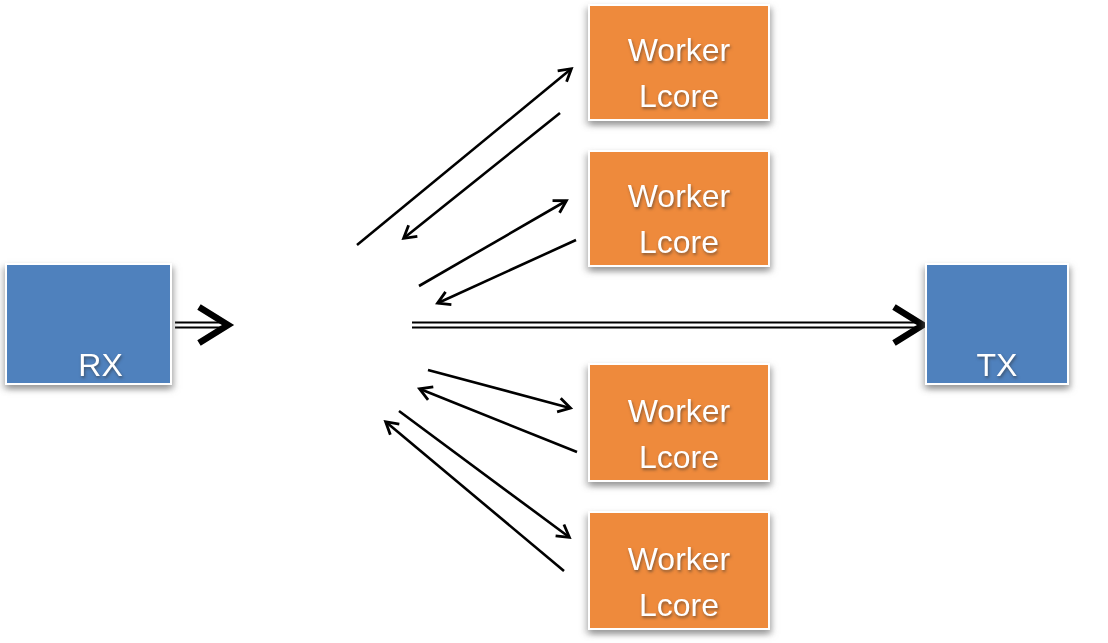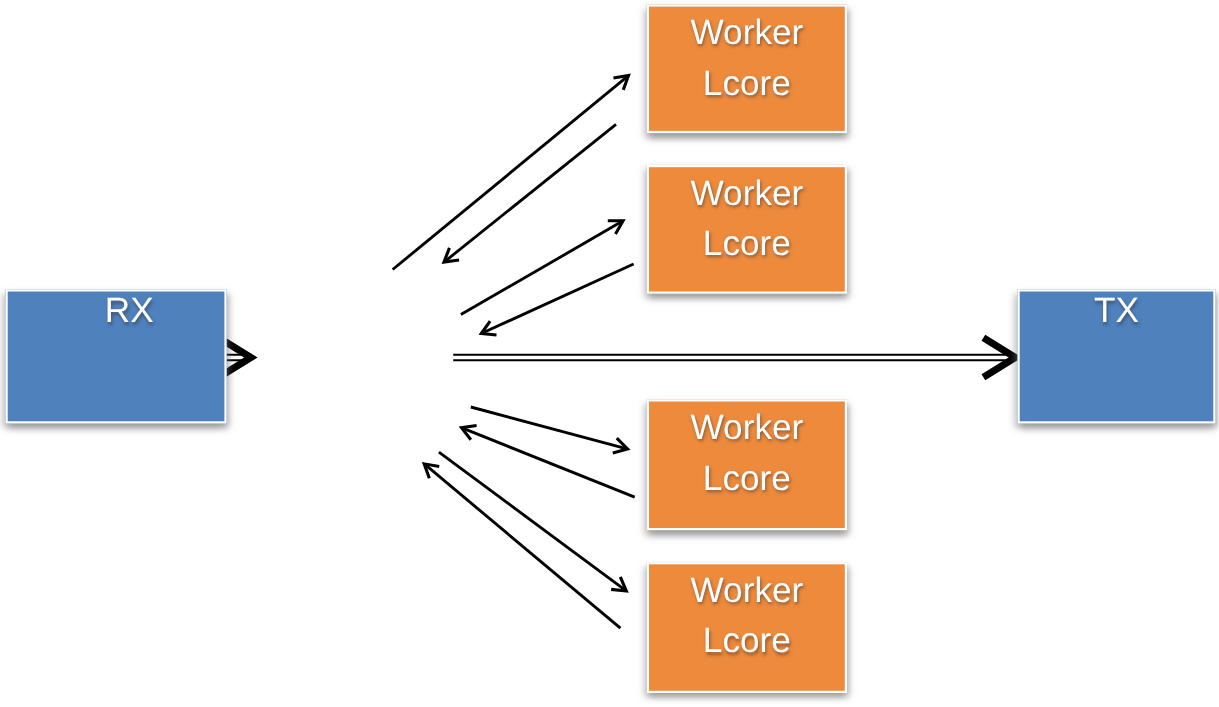--- a/index.html
+++ b/index.html
@@ -8,21 +8,21 @@
     width:1108px;height:643px;
     background:#ffffff;
     font-family:"Liberation Sans", sans-serif;
     overflow:hidden;
   }
   .arrow-layer{position:absolute;left:0;top:0;width:1108px;height:643px;}
   .node{
     position:absolute;
     box-sizing:border-box;
     display:flex;flex-direction:column;
-    align-items:center;justify-content:flex-start;
+    align-items:center;justify-content:flex-end;
     color:#ffffff;
     font-size:32px;
     line-height:1.1;
     border:2px solid #ffffff;
     box-shadow:2px 4px 6px rgba(110,110,110,.55), -3px 4px 6px rgba(130,130,130,.38);
     text-shadow:1px 2px 3px rgba(50,50,50,.55);
   }
   .node.blue{background:var(--node-blue,#4F81BD);}
   .node.orange{background:var(--node-orange,#EE8A3C);}
   .worker span{line-height:46px;}
@@ -58,26 +58,26 @@
     <line x1="419" y1="286" x2="566" y2="201" stroke="#000000" stroke-width="2.6" marker-end="url(#vhead)"></line>
     <line x1="576" y1="240" x2="438" y2="303" stroke="#000000" stroke-width="2.6" marker-end="url(#vhead)"></line>
 
     <line x1="428" y1="370" x2="570" y2="408" stroke="#000000" stroke-width="2.6" marker-end="url(#vhead)"></line>
     <line x1="577" y1="452" x2="420" y2="389" stroke="#000000" stroke-width="2.6" marker-end="url(#vhead)"></line>
 
     <line x1="399" y1="411" x2="569" y2="537" stroke="#000000" stroke-width="2.6" marker-end="url(#vhead)"></line>
     <line x1="564" y1="571" x2="386" y2="422" stroke="#000000" stroke-width="2.6" marker-end="url(#vhead)"></line>
   </svg>
 
-  <div class="node blue" style="left:5px;top:263px;width:201px;height:122px;padding-left:24px;">
+  <div class="node blue" style="left:5px;top:263px;width:167px;height:122px;padding-left:24px;">
     <span>RX</span>
   </div>
 
 
-  <div class="node blue" style="left:925px;top:263px;width:180px;height:122px;">
+  <div class="node blue" style="left:925px;top:263px;width:144px;height:122px;">
     <span>TX</span>
   </div>
 
   <div class="node orange worker" style="left:588px;top:4px;width:182px;height:117px;">
     <span>Worker</span>
     <span>Lcore</span>
   </div>
 
   <div class="node orange worker" style="left:588px;top:150px;width:182px;height:117px;">
     <span>Worker</span>

